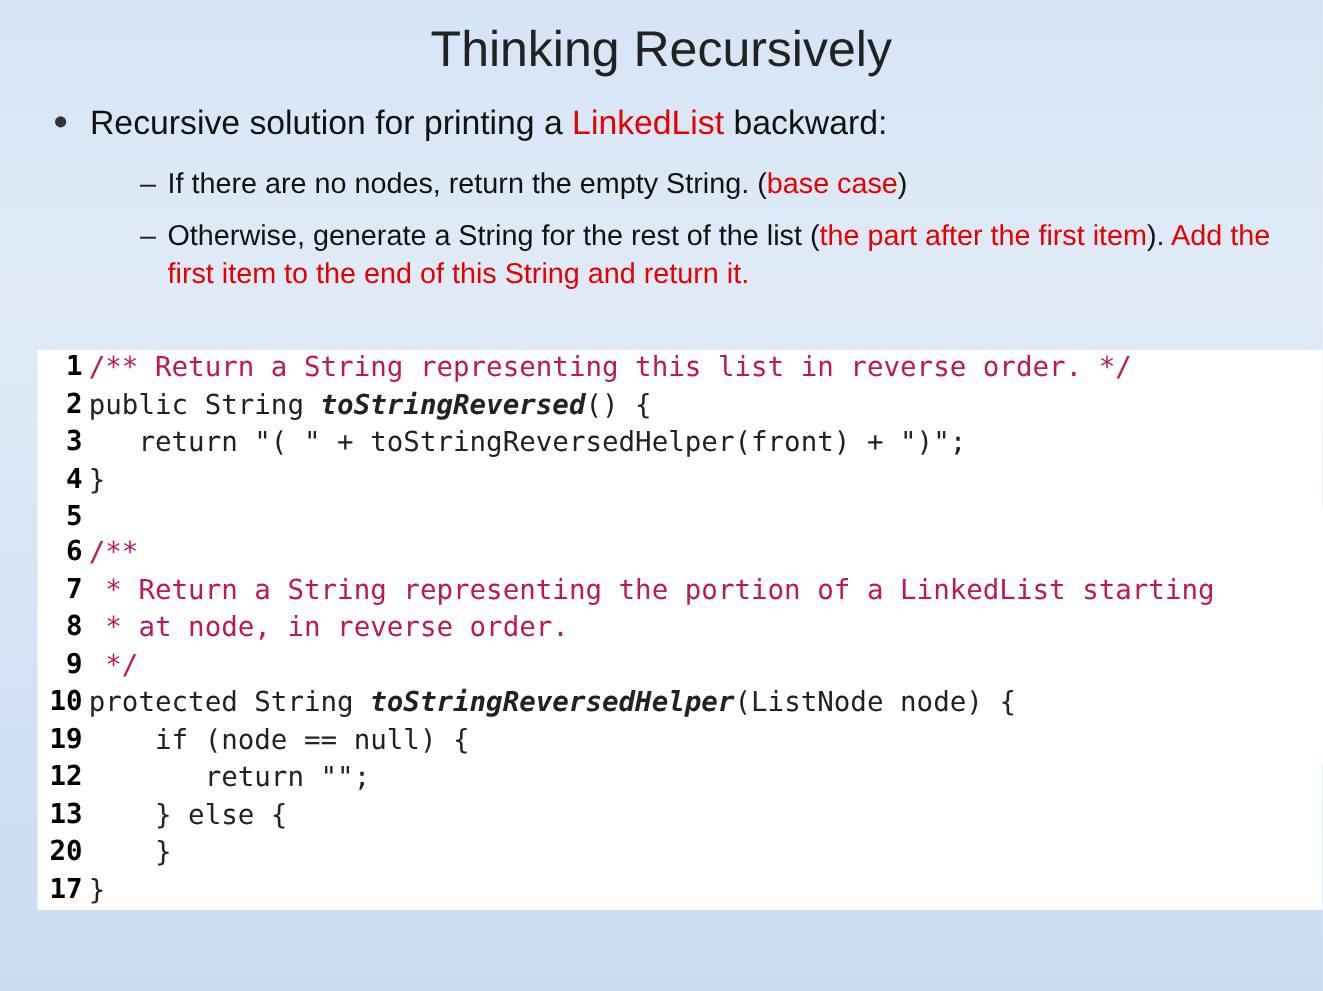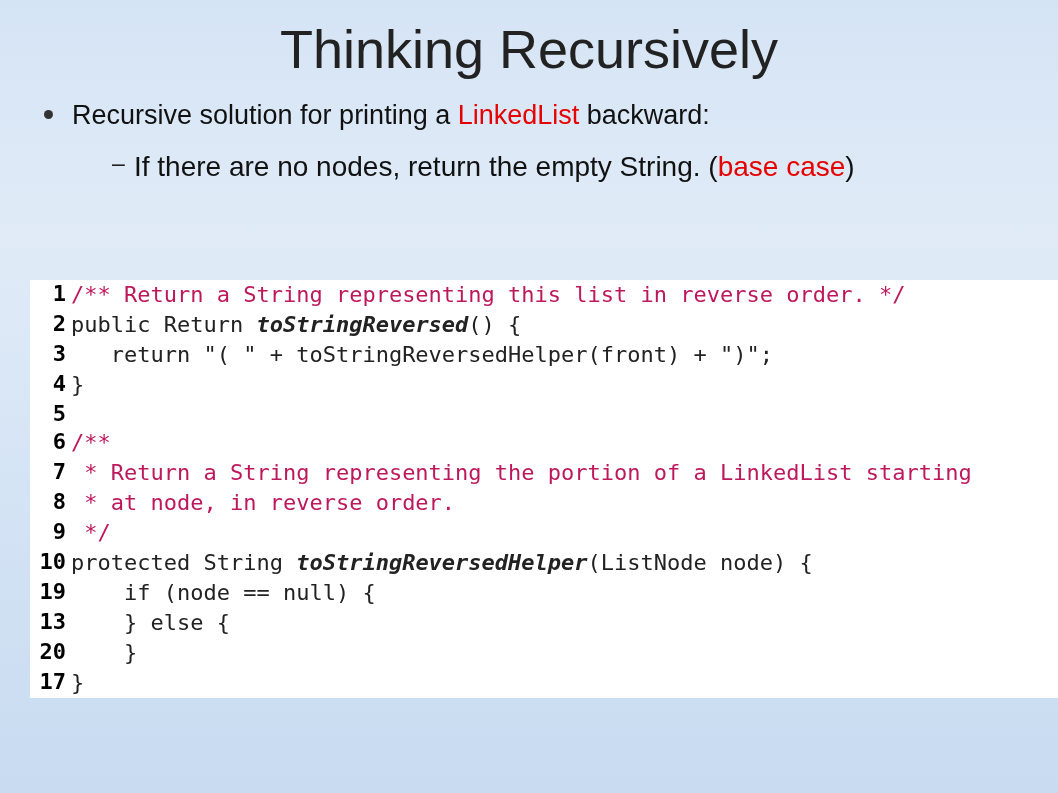--- a/index.html
+++ b/index.html
@@ -16,21 +16,21 @@
     width: 1058px;
     height: 793px;
     position: relative;
     box-sizing: border-box;
   }
 
   h1.title {
     margin: 0;
     padding: 18px 0 8px 0;
     text-align: center;
-    font-size: 54px;
+    font-size: 40px;
     font-weight: 400;
     color: #222;
     font-family: Arial, Helvetica, sans-serif;
   }
 
   ul.top {
     list-style: none;
     margin: 10px 0 0 0;
     padding: 0 31px 0 40px;
   }
@@ -52,21 +52,21 @@
     border-radius: 50%;
   }
 
   ul.sub {
     list-style: none;
     margin: 16px 0 0 0;
     padding: 0 10px 0 40px;
   }
   ul.sub > li {
     position: relative;
-    font-size: 28px;
+    font-size: 23px;
     color: #111;
     line-height: 1.3;
     padding-left: 22px;
     margin-bottom: 12px;
   }
   ul.sub > li::before {
     content: "–";
     position: absolute;
     left: 0;
     top: 0;
@@ -120,34 +120,37 @@
   <h1 class="title">Thinking Recursively</h1>
 
   <ul class="top">
     <li>
       <span>Recursive solution for printing a </span><span class="red">LinkedList</span><span> backward:</span>
 
       <ul class="sub">
         <li>
           <span>If there are no nodes, return the empty String. (</span><span class="red">base case</span><span>)</span>
         </li>
+        <li>
+          <span>Otherwise, generate a String for the rest of the list (</span><span class="red">the part after the first item</span><span>). </span><span class="red">Add the first item to the end of this String and return it.</span>
+        </li>
       </ul>
     </li>
   </ul>
 
   <div class="code-img">
     <table>
       <tbody>
           <tr>
             <td class="ln">1</td>
             <td class="code"><span class="cmt">/** Return a String representing this list in reverse order. */</span></td>
           </tr>
       <tr>
             <td class="ln">2</td>
-            <td class="code"><span>public Return </span><span class="bi">toStringReversed</span><span>() {</span></td>
+            <td class="code"><span>public String </span><span class="bi">toStringReversed</span><span>() {</span></td>
           </tr>
       <tr>
             <td class="ln">3</td>
             <td class="code">   return "( " + toStringReversedHelper(front) + ")";</td>
           </tr>
       <tr>
             <td class="ln">4</td>
             <td class="code">}</td>
           </tr>
       <tr>
@@ -170,20 +173,24 @@
             <td class="ln">9</td>
             <td class="code"><span class="cmt"> */</span></td>
           </tr>
       <tr>
             <td class="ln">10</td>
             <td class="code"><span>protected String </span><span class="bi">toStringReversedHelper</span><span>(ListNode node) {</span></td>
           </tr>
       <tr>
             <td class="ln">19</td>
             <td class="code">    if (node == null) {</td>
+          </tr>
+      <tr>
+            <td class="ln">12</td>
+            <td class="code">       return "";</td>
           </tr>
       <tr>
             <td class="ln">13</td>
             <td class="code">    } else {</td>
           </tr>
       <tr>
             <td class="ln">20</td>
             <td class="code">    }</td>
           </tr>
       <tr>

